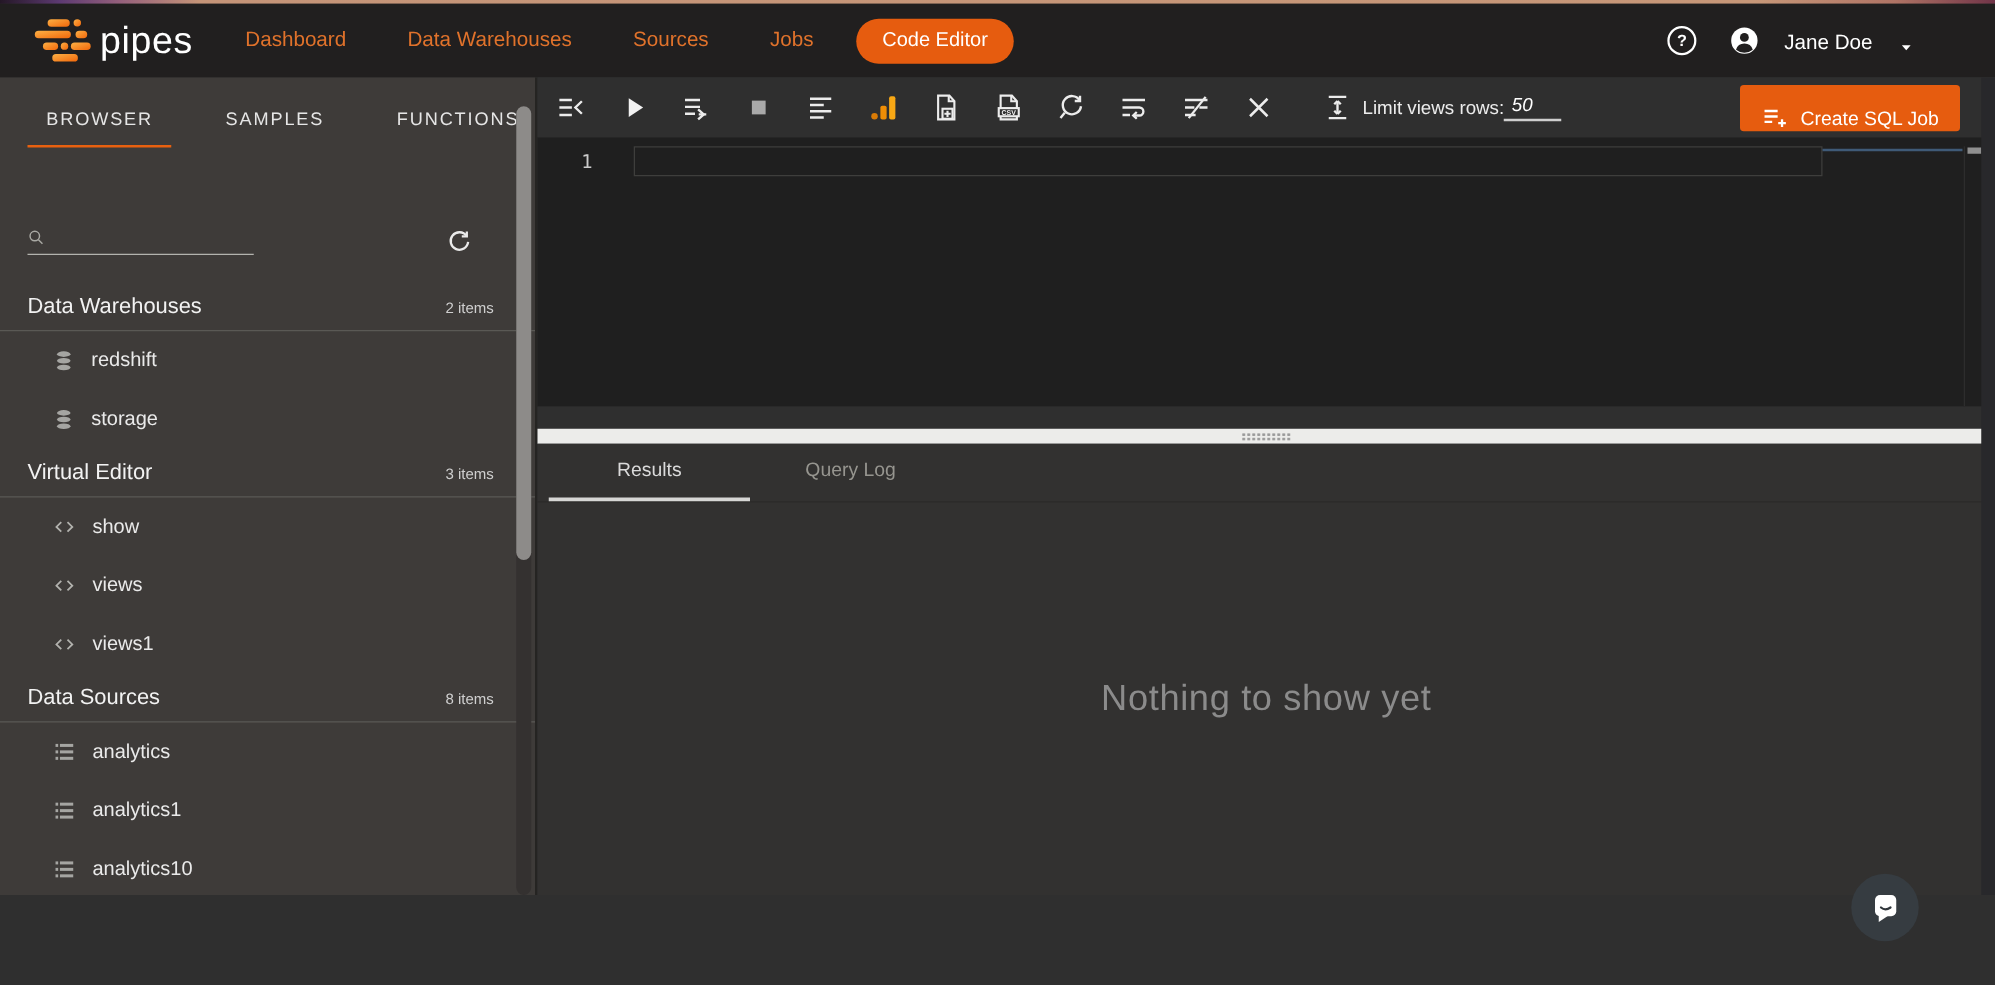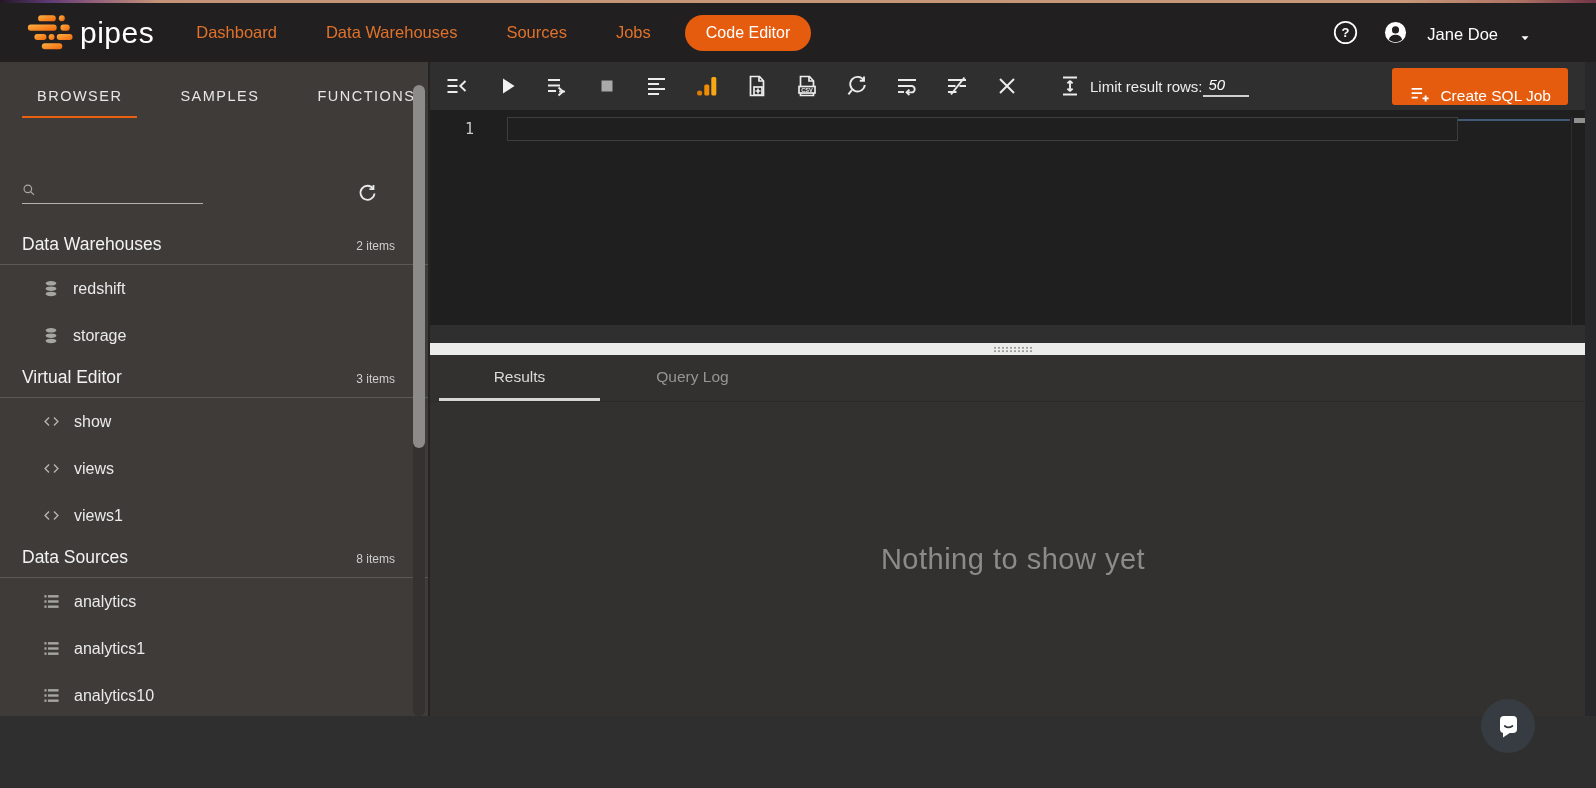--- a/index.html
+++ b/index.html
@@ -83,21 +83,21 @@
             background:#8f8f8f; cursor:pointer; }
 
   .editor-gap { height:18px; background:#2f2f2f; }
   .splitter { height:12px; background:#ececea; display:flex; align-items:center;
             justify-content:center; cursor:row-resize; }
   .grip { width:40px; height:7px;
             background-image:radial-gradient(circle,#9a9a9a 1px,transparent 1.4px);
             background-size:4px 3.5px; }
 
   .results { flex:1; background:#323130; display:flex; flex-direction:column; }
-  .rtabs { display:flex; padding-left:9px; height:47px; border-bottom:1px solid #2b2a28;gap:12px; }
+  .rtabs { display:flex; padding-left:9px; height:47px; border-bottom:1px solid #2b2a28; }
   .rtab { width:161px; display:flex; align-items:center; justify-content:center;
           font-size:15.5px; color:#96958f; border-bottom:3px solid transparent; cursor:pointer; }
   .rtab.active { color:#dadada; border-bottom-color:#d6d6d4; }
   .empty-state { flex:1; display:flex; align-items:center; justify-content:center;
           color:#8b8b8b; font-size:29px; letter-spacing:.5px; }
 
   .chat-btn { position:absolute; right:61px; bottom:35px; width:54px; height:54px;
           border-radius:50%; background:#363c41; display:flex; align-items:center;
           justify-content:center; cursor:pointer; z-index:10; }
 
@@ -369,21 +369,21 @@
             </span>
         </div>
         <div class="limit-group">
           <span>
             <svg viewBox="0 0 22 24" width="22" height="24" stroke="#ececec" stroke-width="1.9" fill="none">
               <path d="M4 3.5h14M4 20.5h14"></path>
                 <path d="M11 6.8v10.4"></path>
               <path d="M11 6.8 8.4 9.4M11 6.8l2.6 2.6M11 17.2 8.4 14.6M11 17.2l2.6-2.6"></path>
             </svg>
             </span>
-          <span class="limit-label">Limit result rows:</span>
+          <span class="limit-label">Limit views rows:</span>
           <input class="limit-input" value="50" style="">
         </div>
         <button class="create-job-btn">
           <span>
             <svg viewBox="0 0 24 24" width="21" height="21" stroke="#fff" stroke-width="2.1" fill="none">
               <path d="M3 5.5h12M3 10.5h12M3 15.5h7"></path>
                 <path d="M15.5 16.5h7M19 13v7"></path>
             </svg>
             </span>
           <span>Create SQL Job</span>

